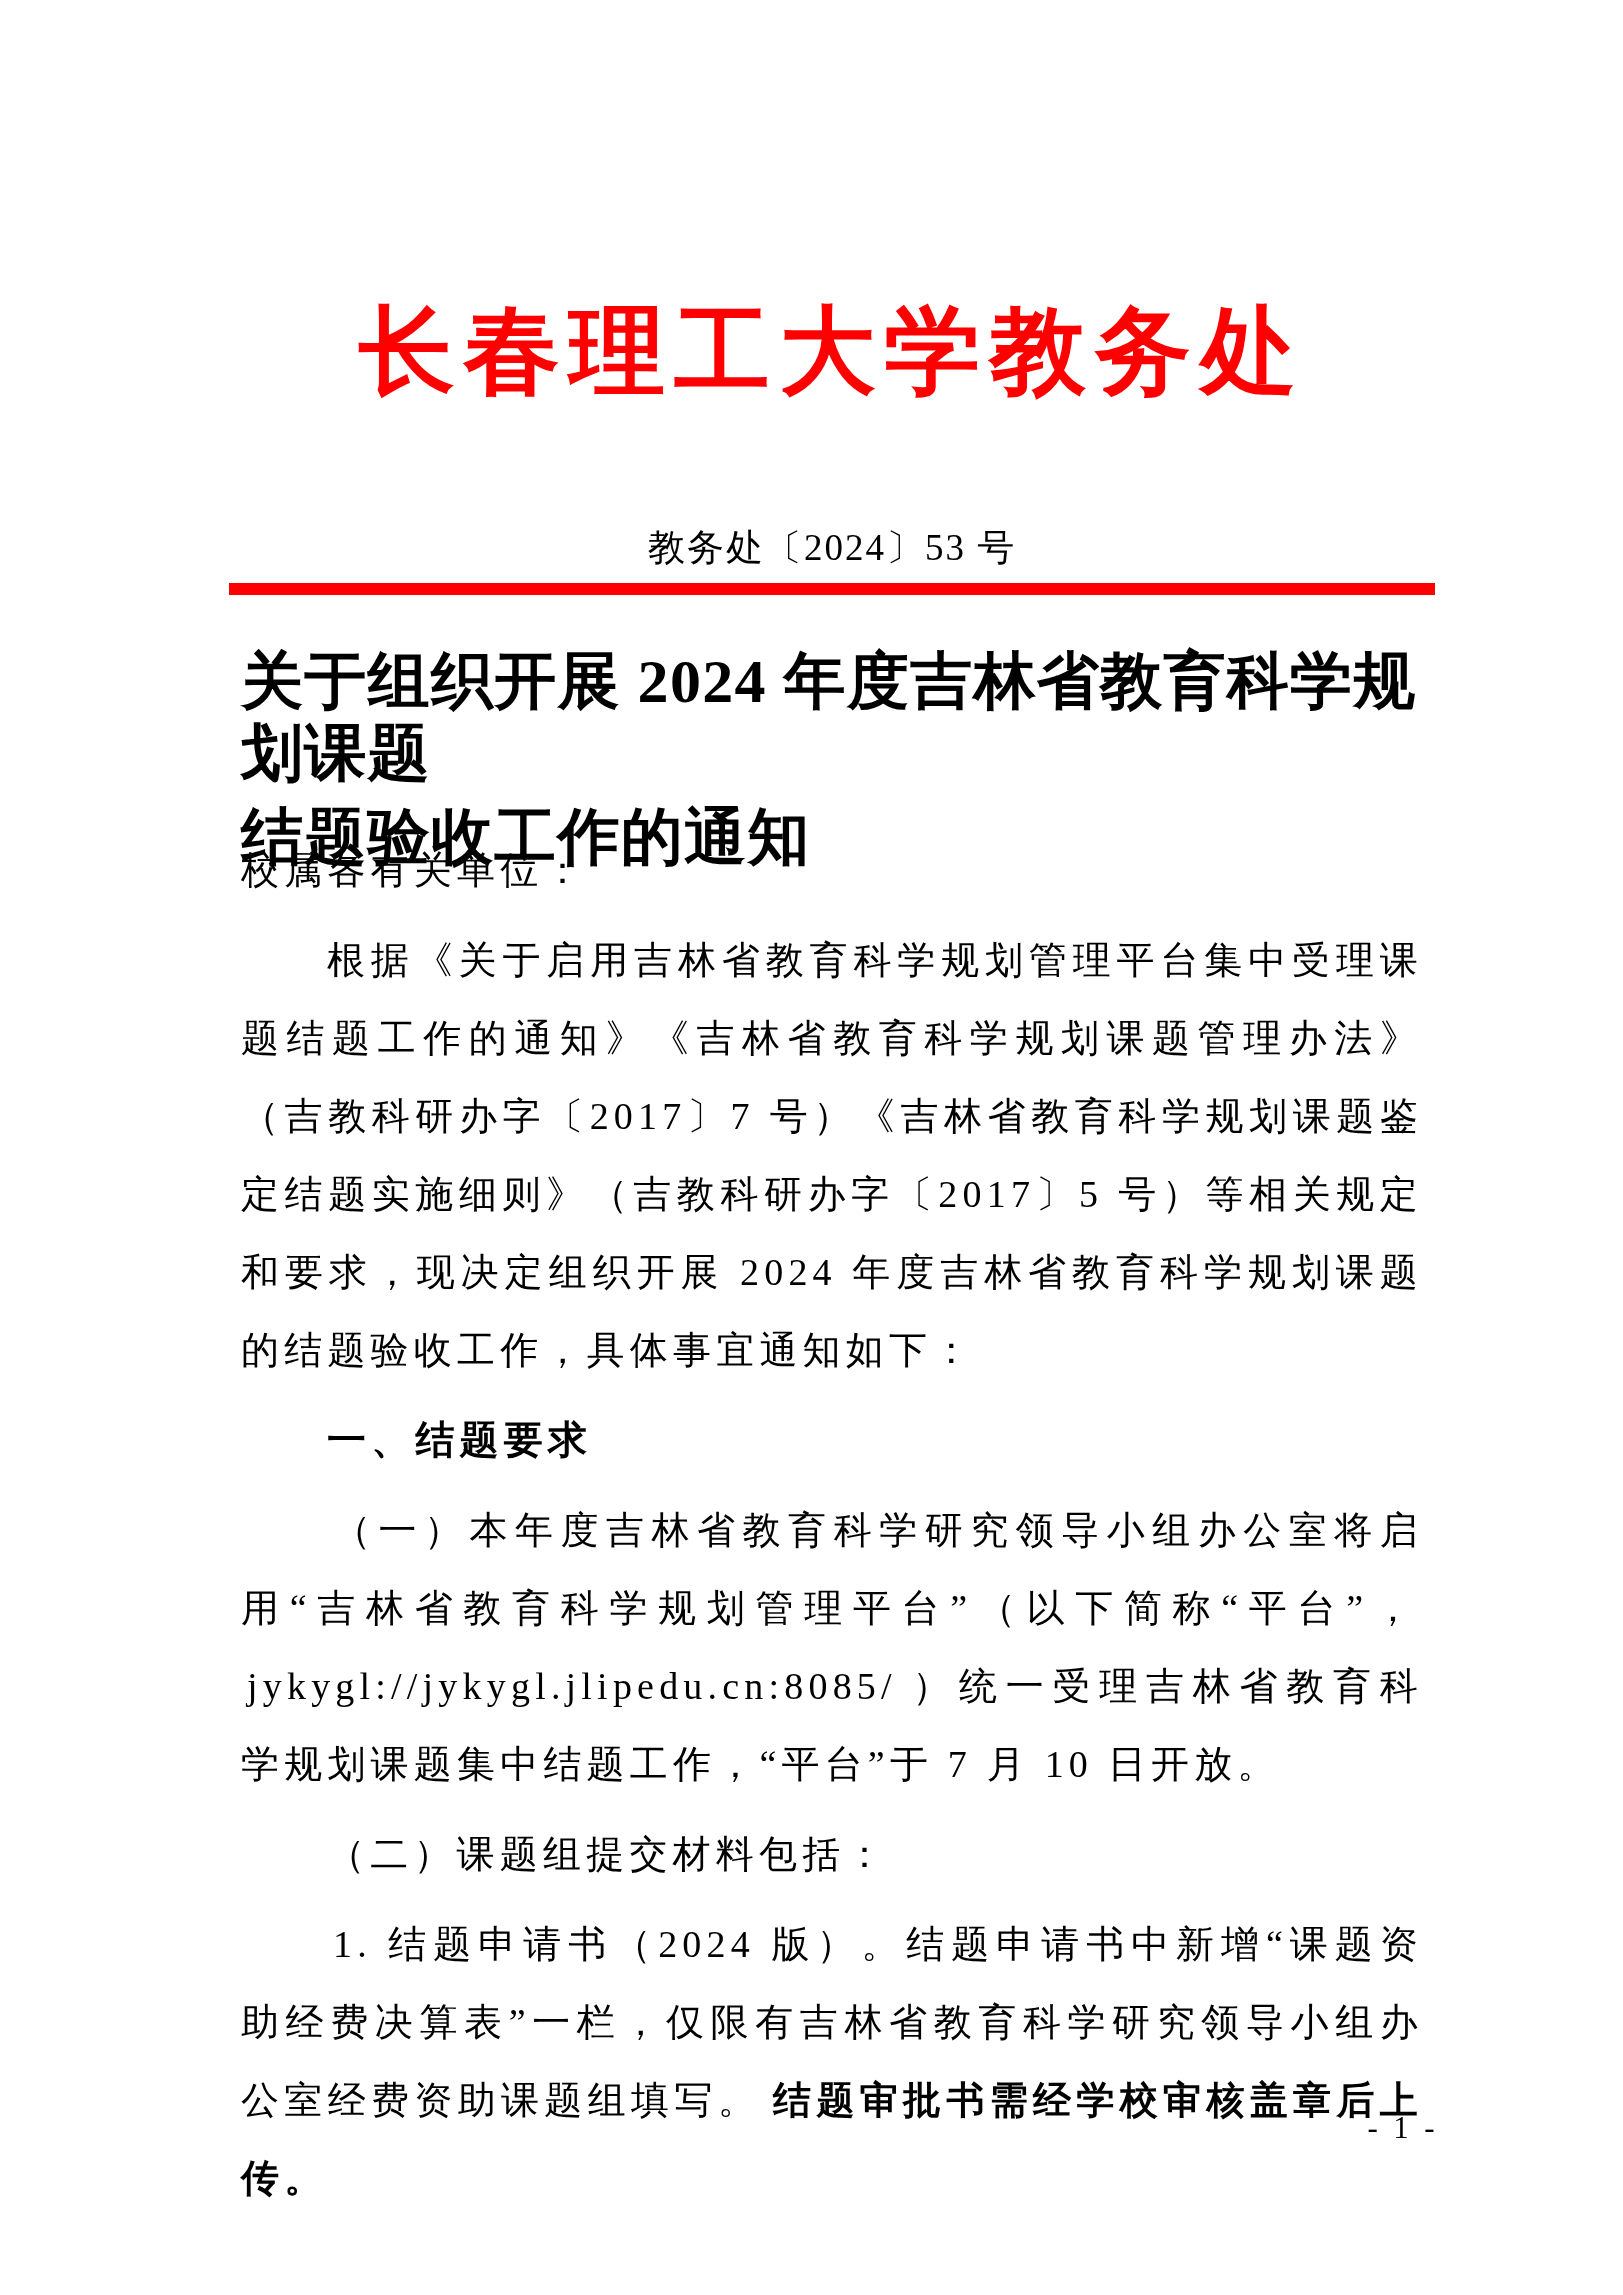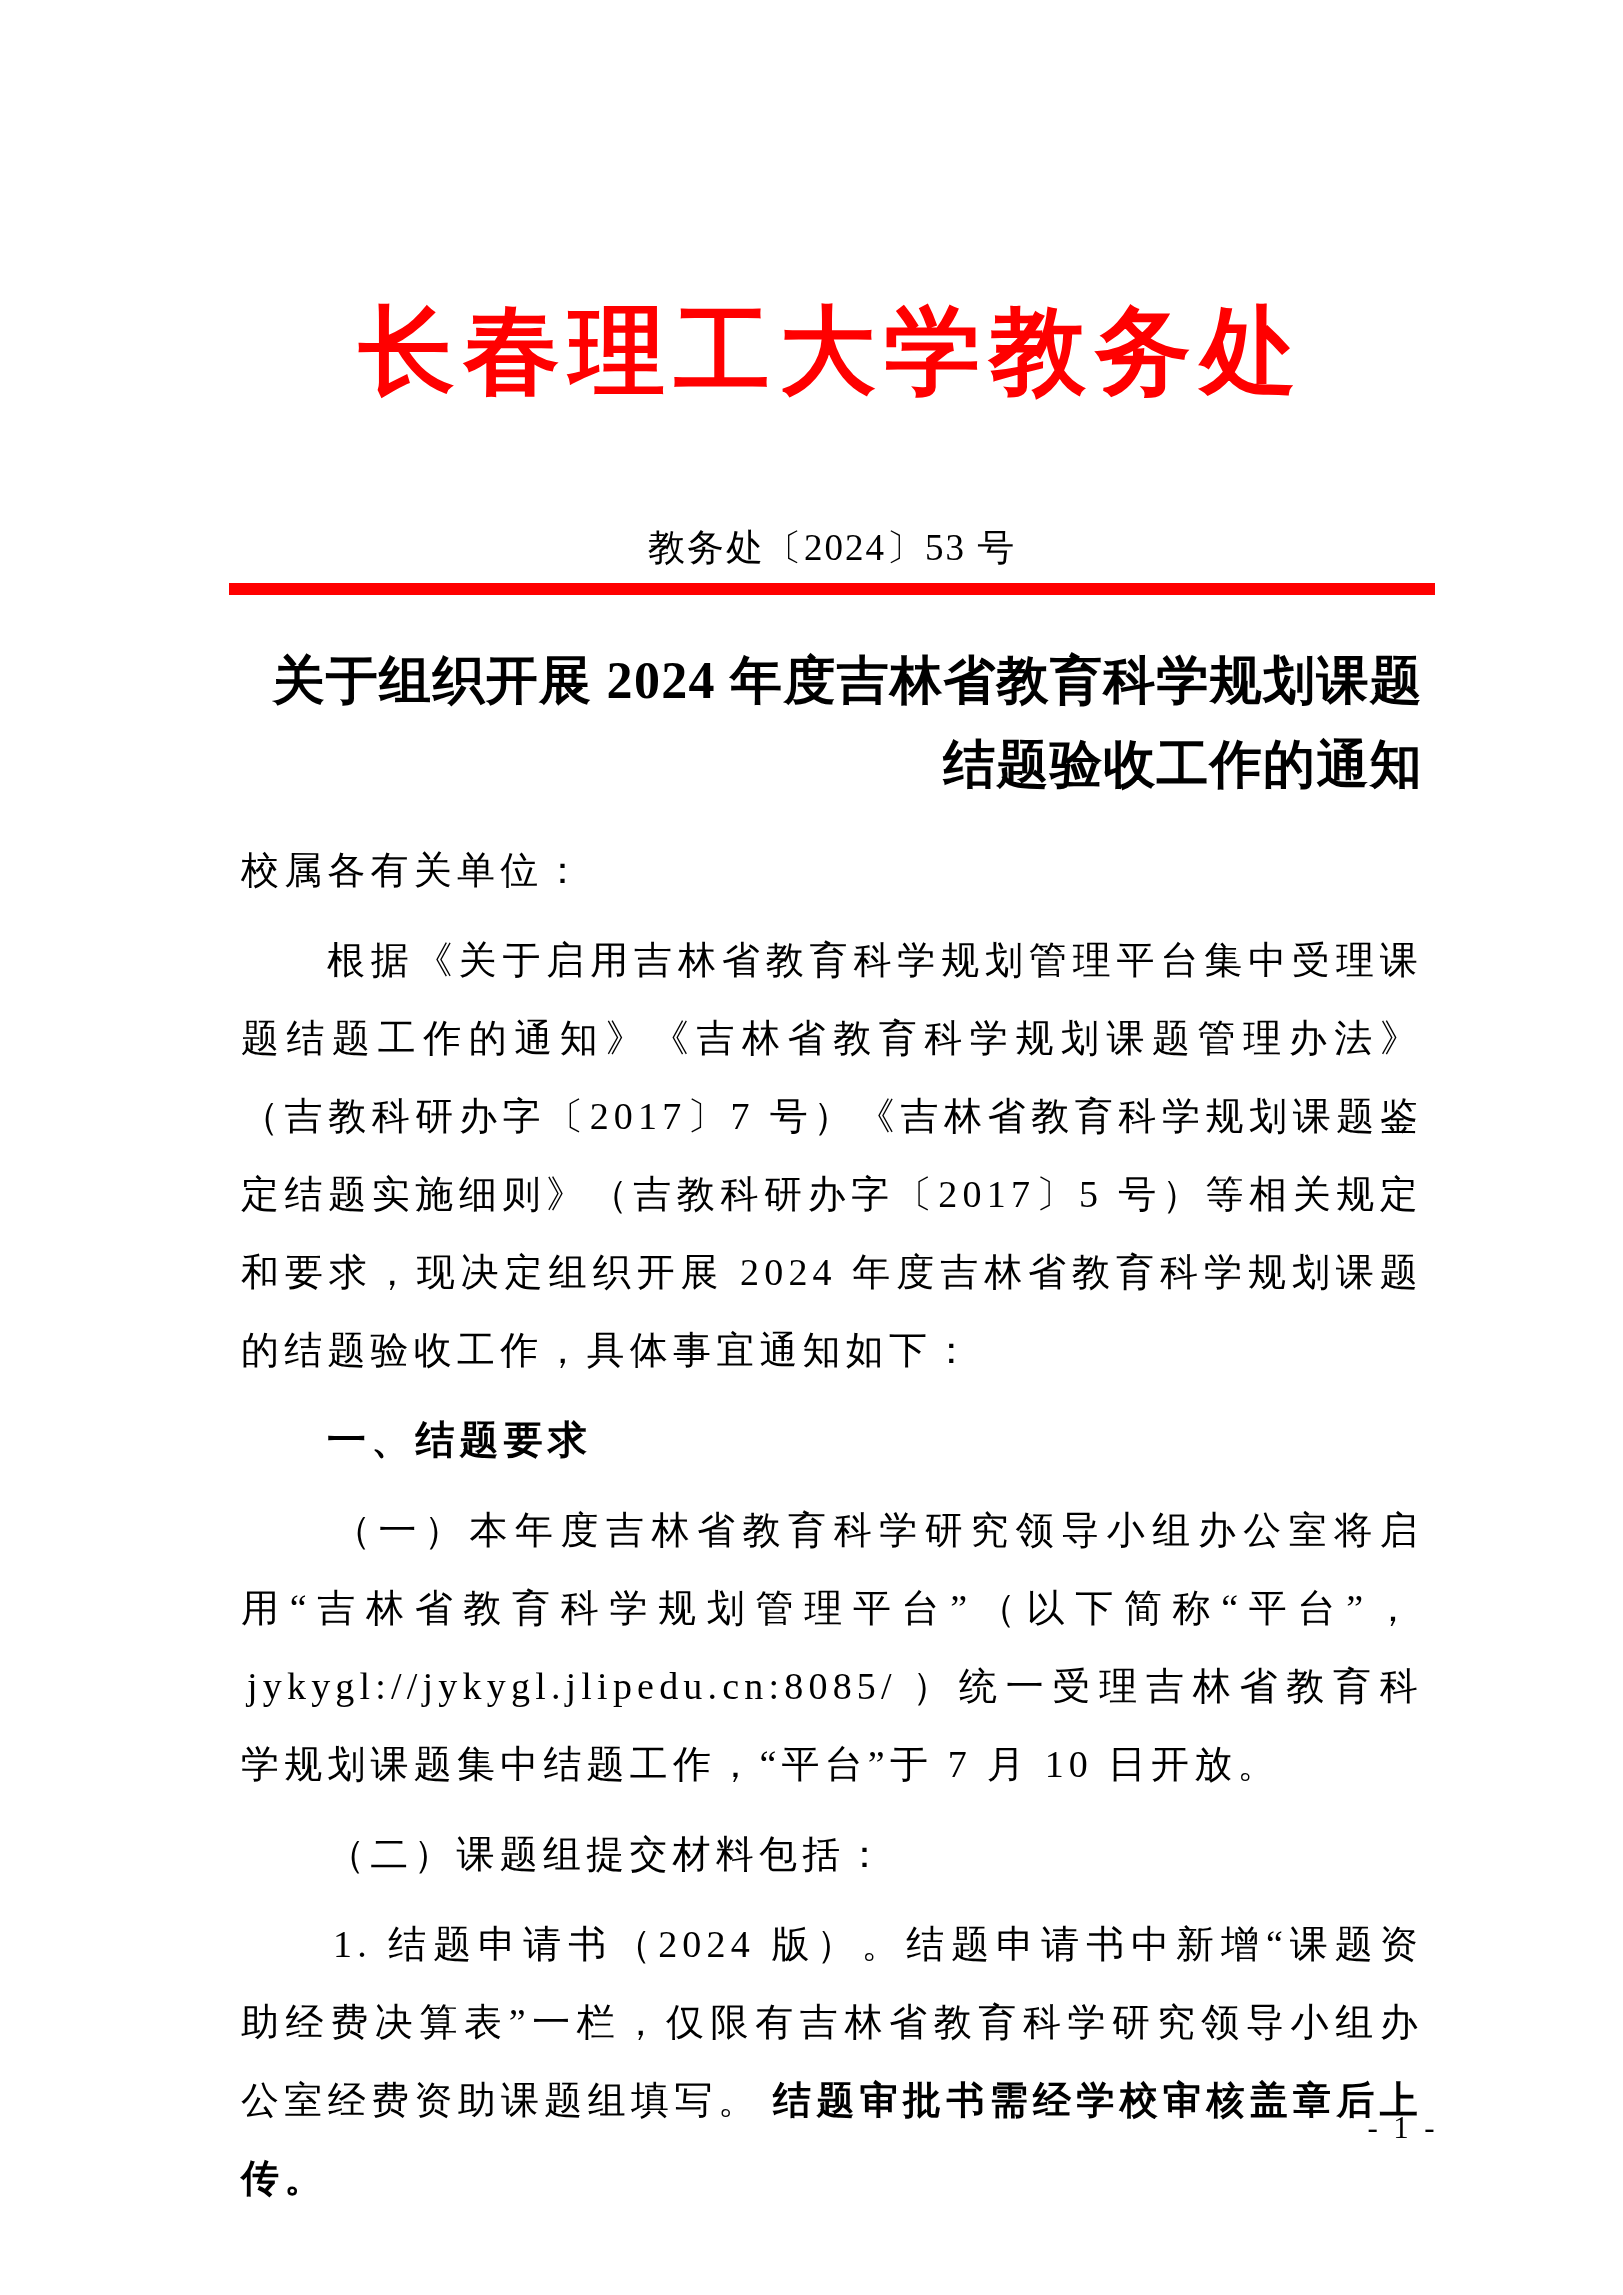--- a/index.html
+++ b/index.html
@@ -43,23 +43,23 @@
     left: 217px;
     width: 1206px;
     height: 3.3px;
     background: #ff0000;
   }
   .notice-title {
     position: absolute;
     top: 621px;
     left: 217px;
     width: 1206px;
-    text-align: right;
+    text-align: left;
     font-weight: bold;
-    font-size: 52px;
+    font-size: 62px;
     line-height: 72px;
     letter-spacing: 1.3px;
   }
   .body-text {
     position: absolute;
     top: 807px;
     left: 217px;
     width: 1206px;
     font-size: 38px;
     line-height: 78px;

